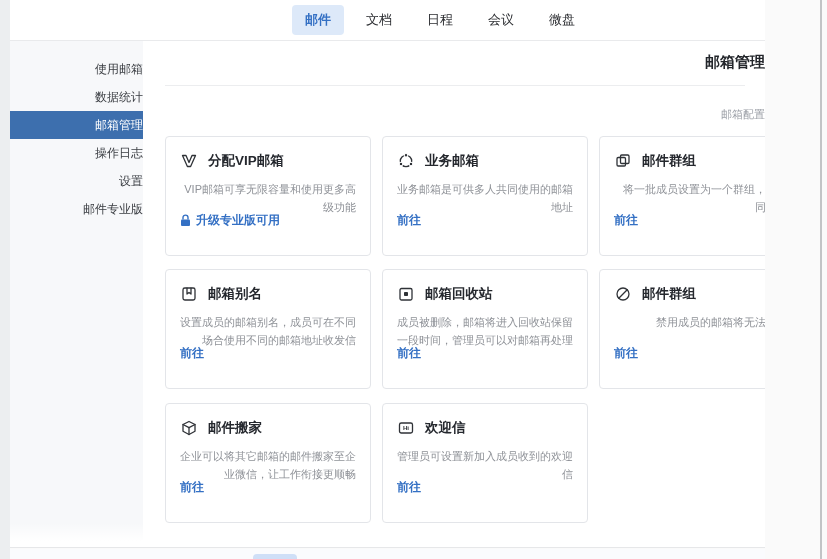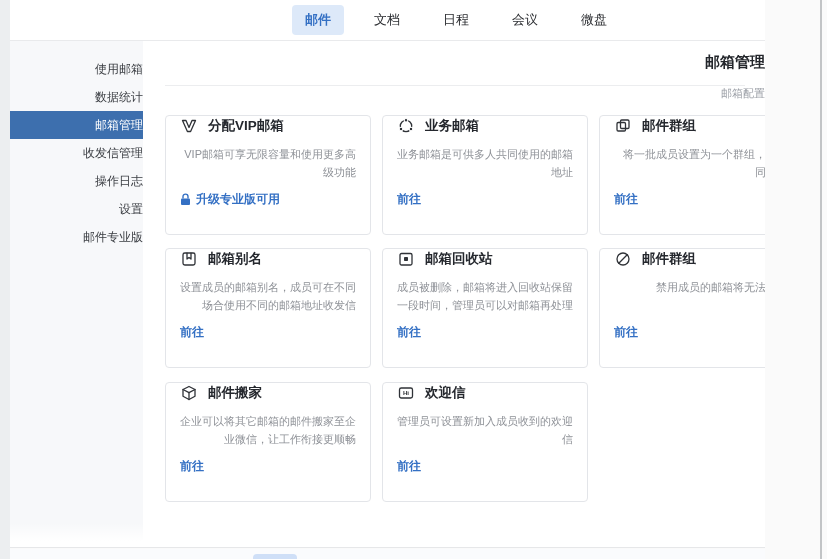--- a/index.html
+++ b/index.html
@@ -7,37 +7,37 @@
   body { font-family:"Liberation Sans","DejaVu Sans",sans-serif; background:#fafafa; position:relative; color:#23262b; }
 
   .left-strip { position:absolute; left:0; top:0; width:10px; height:559px; background:#eceef0; }
   .right-margin { position:absolute; left:765px; top:0; width:62px; height:559px; background:#fafafa; }
   .window-edge-line { position:absolute; left:820px; top:0; width:2px; height:559px; background:#c2c4c6; }
 
   .app-window { position:absolute; left:10px; top:0; width:755px; height:548px; background:#fff; overflow:hidden; border-bottom:1px solid #e6e7e9; }
 
   
   .topbar { height:41px; border-bottom:1px solid #e9eaec; display:flex; align-items:center; padding-left:282px; background:#fff; }
-  .tab { font-size:13px; color:#2b2d31; padding:6px 13px; margin-right:17px; border-radius:4px; cursor:pointer; white-space:nowrap; }
+  .tab { font-size:13px; color:#2b2d31; padding:6px 13px; margin-right:9px; border-radius:4px; cursor:pointer; white-space:nowrap; }
   .tab.active { background:#dde9f9; color:#3470c4; font-weight:bold; }
 
   .body-row { display:flex; height:507px;text-align:right; }
 
   
   .sidebar { width:133px; background:#f7f8fa; padding-top:14px; flex-shrink:0; }
   .sidebar-item { height:28px; line-height:28px; padding-left:23px; font-size:12px; color:#3a3d42; cursor:pointer; white-space:nowrap; }
   .sidebar-item.selected { background:#3d6fae; color:#fff; }
 
   
   .main { flex:1; background:#fff; padding:12px 0 0 22px; overflow:hidden; }
   .page-title { font-size:15px; font-weight:bold; color:#23262b; }
   .title-divider { border-bottom:1px solid #ecedef; margin-top:13px; margin-right:20px; }
-  .section-label { font-size:11px; color:#9b9fa6; }
+  .section-label { font-size:11px; color:#9b9fa6; margin-top:21px; }
   .cards { display:grid; grid-template-columns:206px 206px 270px; gap:13px 11px; margin-top:14px; }
-  .card { border:1px solid #e3e5e9; border-radius:4px; background:#fff; height:120px; padding:1px 14px 12px; position:relative; cursor:pointer; }
+  .card { border:1px solid #e3e5e9; border-radius:4px; background:#fff; height:120px; padding:15px 14px 12px; position:relative; cursor:pointer; }
   .card-head { display:flex; align-items:center; }
   .card-icon { width:18px; height:18px; flex-shrink:0; }
   .card-title { font-size:13.5px; font-weight:bold; color:#25282e; margin-left:10px; white-space:nowrap; }
   .card-desc { margin-top:10px; font-size:11px; color:#8e9197; line-height:18px; }
   .card-action { position:absolute; left:14px; bottom:26px; font-size:12px; color:#3470c4; font-weight:bold; display:flex; align-items:center; cursor:pointer; white-space:nowrap; }
   .card-action .lock { width:11px; height:13px; margin-right:5px; }
 
   .bottom-fade { position:absolute; left:0; right:0; bottom:0; height:24px; background:linear-gradient(to bottom, rgba(255,255,255,0), #ffffff 75%); pointer-events:none; }
   .bottom-band { position:absolute; left:10px; top:549px; width:755px; height:10px; background:#fafbfd; }
   .peek-button { position:absolute; left:253px; top:554px; width:44px; height:6px; background:#cfdff7; border-radius:4px 4px 0 0; }
@@ -57,21 +57,20 @@
     <span class="tab">日程</span>
     <span class="tab">会议</span>
     <span class="tab">微盘</span>
   </div>
 
   <div class="body-row">
     <nav class="sidebar">
       <div class="sidebar-item">使用邮箱</div>
       <div class="sidebar-item">数据统计</div>
       <div class="sidebar-item selected">邮箱管理</div>
-      <div class="sidebar-item">收发信管理</div>
       <div class="sidebar-item">操作日志</div>
       <div class="sidebar-item">设置</div>
       <div class="sidebar-item">邮件专业版</div>
     </nav>
 
     <main class="main">
       <h1 class="page-title">邮箱管理</h1>
       <div class="title-divider"></div>
 
       <div class="section-label">邮箱配置</div>

